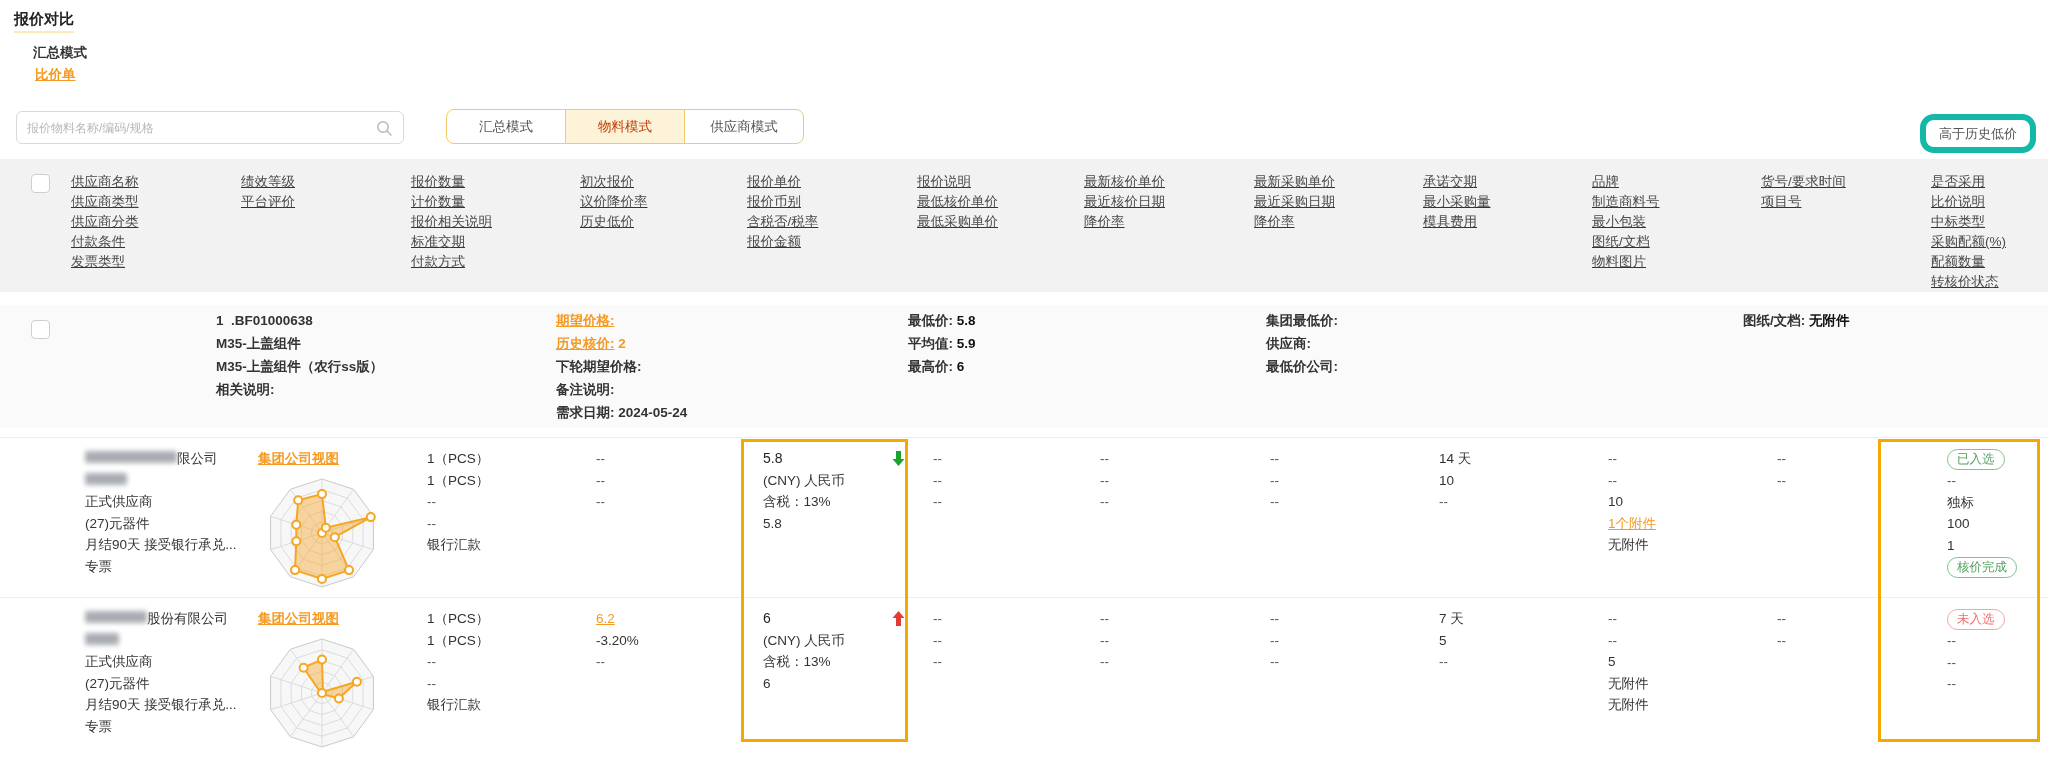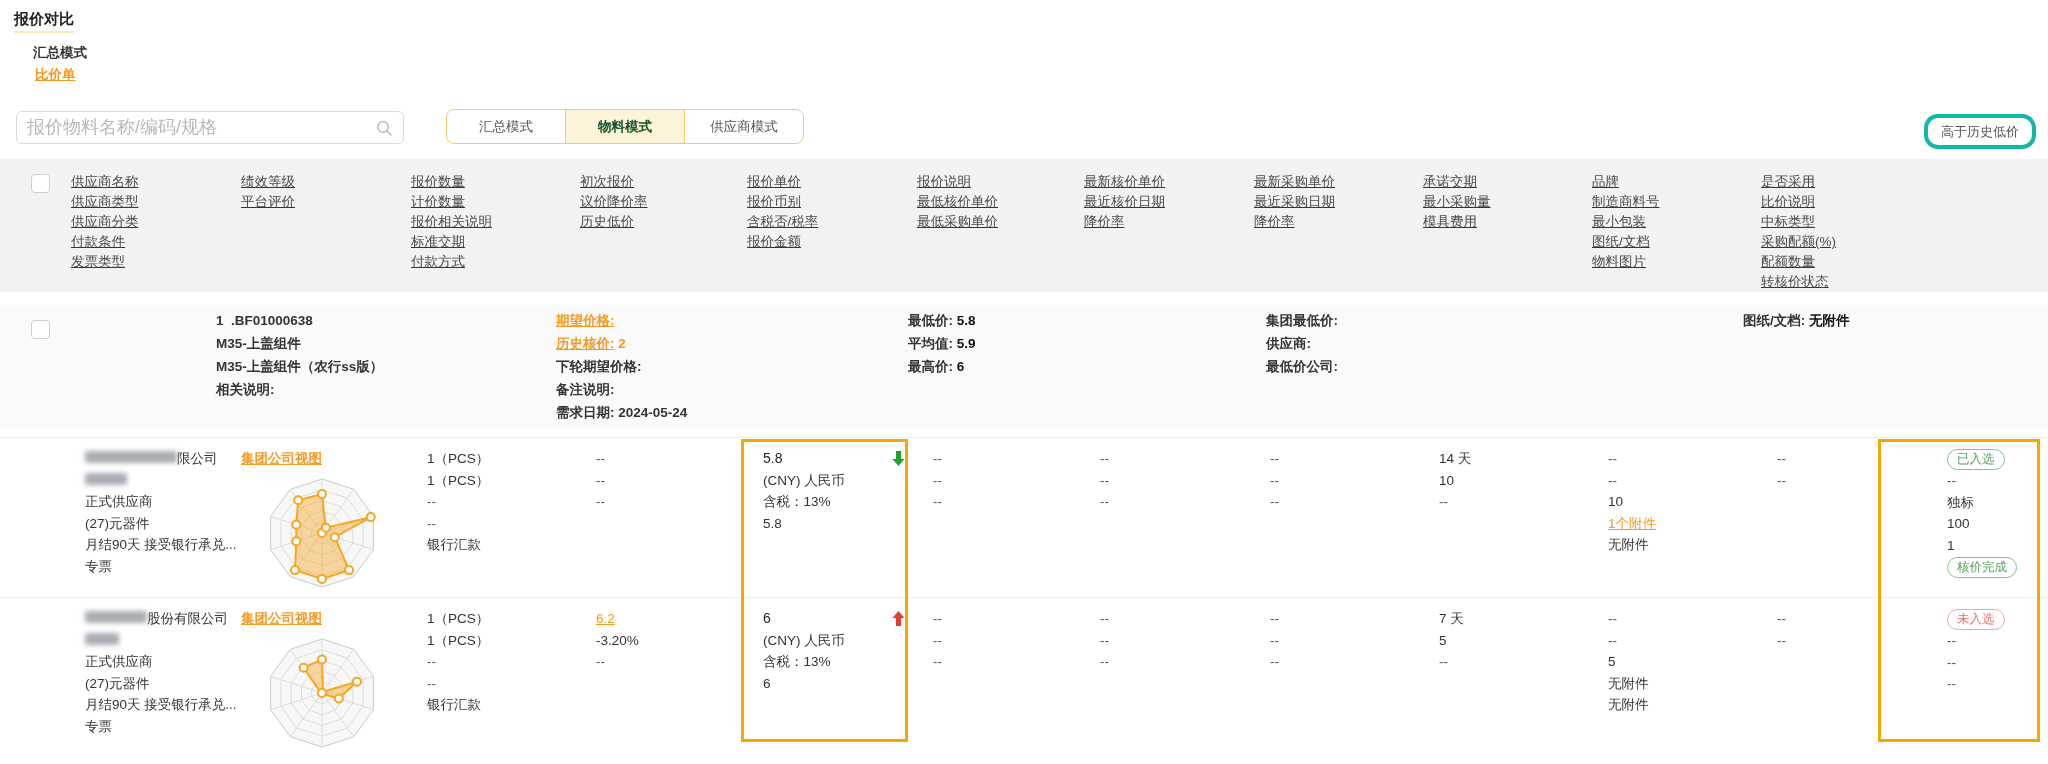--- a/index.html
+++ b/index.html
@@ -8,30 +8,30 @@
 
   
   .page-title{position:absolute;left:14px;top:10px;font-size:15px;font-weight:bold;color:#222;
     border-bottom:2px solid #fbe9b8;padding-bottom:2px;}
   .app-label{position:absolute;left:33px;top:44px;font-size:13.5px;font-weight:bold;color:#333;}
   .app-link{position:absolute;left:35px;top:66px;font-size:13.5px;font-weight:bold;color:#f59a23;text-decoration:underline;cursor:pointer;}
 
   
   .search-box{position:absolute;left:16px;top:111px;width:386px;height:31px;border:1px solid #d9d9d9;
     border-radius:6px;display:flex;align-items:center;background:#fff;}
-  .search-box input{flex:1;border:none;outline:none;font-size:18px;color:#333;padding:0 10px;background:transparent;font-family:inherit;}
+  .search-box input{flex:1;border:none;outline:none;font-size:12px;color:#333;padding:0 10px;background:transparent;font-family:inherit;}
   .search-box input::placeholder{color:#b8b8b8;}
   .search-icon{width:26px;display:flex;align-items:center;justify-content:center;margin-right:6px;}
 
   .tabs{position:absolute;left:446px;top:109px;height:33px;display:flex;border:1px solid #f3c96d;border-radius:8px;overflow:hidden;background:#fff;}
   .tab{width:118px;display:flex;align-items:center;justify-content:center;font-size:13.5px;color:#555;cursor:pointer;border-left:1px solid #f3c96d;}
   .tab:first-child{border-left:none;}
-  .tab.active{background:#fdf3d8;color:#14532d;font-weight:bold;}
-
-  .filter-btn{position:absolute;right:12px;top:114px;height:27px;padding:0 13px;border:4px solid #14b8a6;
+  .tab.active{background:#fdf3d8;color:#c2410c;}
+
+  .filter-btn{position:absolute;right:12px;top:114px;height:27px;padding:0 13px;border:6px solid #14b8a6;
     border-radius:14px;background:#fff;font-size:13px;color:#555;display:flex;align-items:center;cursor:pointer;}
 
   
   .grid{display:grid;grid-template-columns:71px 170px 170px 169px 167px 170px 167px 170px 169px 169px 169px 170px 117px;}
 
   
   .thead{position:absolute;left:0;top:159px;width:2048px;height:133px;background:#f2f2f2;}
   .thead .grid{padding-top:13px;text-decoration:underline;}
   .hcol{font-size:13.5px;color:#4a4a4a;line-height:20px;}
   .hline{white-space:nowrap;}
@@ -51,21 +51,21 @@
   .srow .cell.supplier{padding-left:14px;}
   .ln{white-space:nowrap;}
   .muted{color:#555;}
   .lnk{color:#f59a23;text-decoration:underline;cursor:pointer;}
   .blur-chip{display:inline-block;height:12px;background:#a9adb3;border-radius:2px;filter:blur(2.5px);vertical-align:baseline;}
   .pill{display:inline-block;border-radius:11px;padding:0 9px;font-size:12.5px;line-height:19px;background:#fff;}
   .pill.g{color:#52a05e;border:1px solid #7cc489;}
   .pill.r{color:#f56a6a;border:1px solid #f5a3a3;}
   .price-line{display:flex;align-items:center;justify-content:space-between;width:142px;}
   .price-line .pv{font-size:14px;color:#222;}
-  .perf-link{}
+  .perf-link{margin-left:17px;}
   .radar{margin-left:22px;margin-top:2px;display:block;}
 
   
   .hl-box{position:absolute;border:3px solid #f5a800;pointer-events:none;z-index:5;}
   .hl-price{left:741px;top:2px;width:161px;height:297px;}
   .hl-adopt{left:1878px;top:2px;width:156px;height:297px;}
 </style>
 </head>
 <body>
 
@@ -146,20 +146,24 @@
           <div class="hline">承诺交期</div>
           <div class="hline">最小采购量</div>
           <div class="hline">模具费用</div>
         </div>
         <div class="hcol">
           <div class="hline">品牌</div>
           <div class="hline">制造商料号</div>
           <div class="hline">最小包装</div>
           <div class="hline">图纸/文档</div>
           <div class="hline">物料图片</div>
+        </div>
+        <div class="hcol">
+          <div class="hline">货号/要求时间</div>
+          <div class="hline">项目号</div>
         </div>
         <div class="hcol">
           <div class="hline">是否采用</div>
           <div class="hline">比价说明</div>
           <div class="hline">中标类型</div>
           <div class="hline">采购配额(%)</div>
           <div class="hline">配额数量</div>
           <div class="hline">转核价状态</div>
         </div>
       </div>

